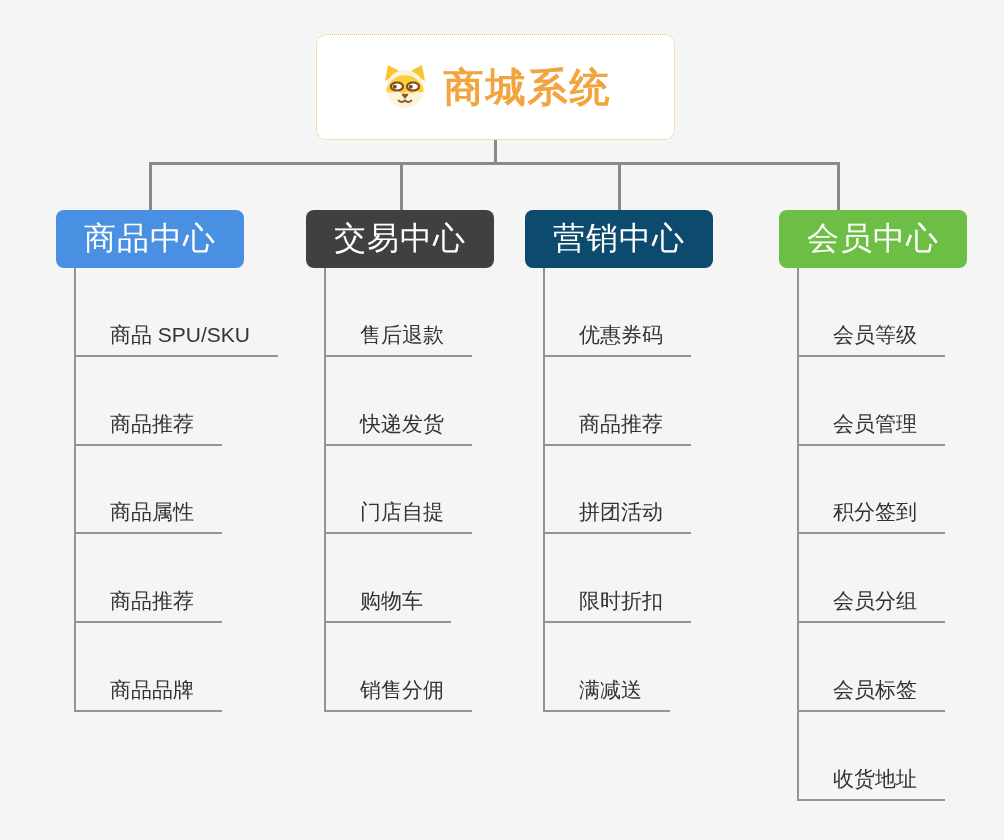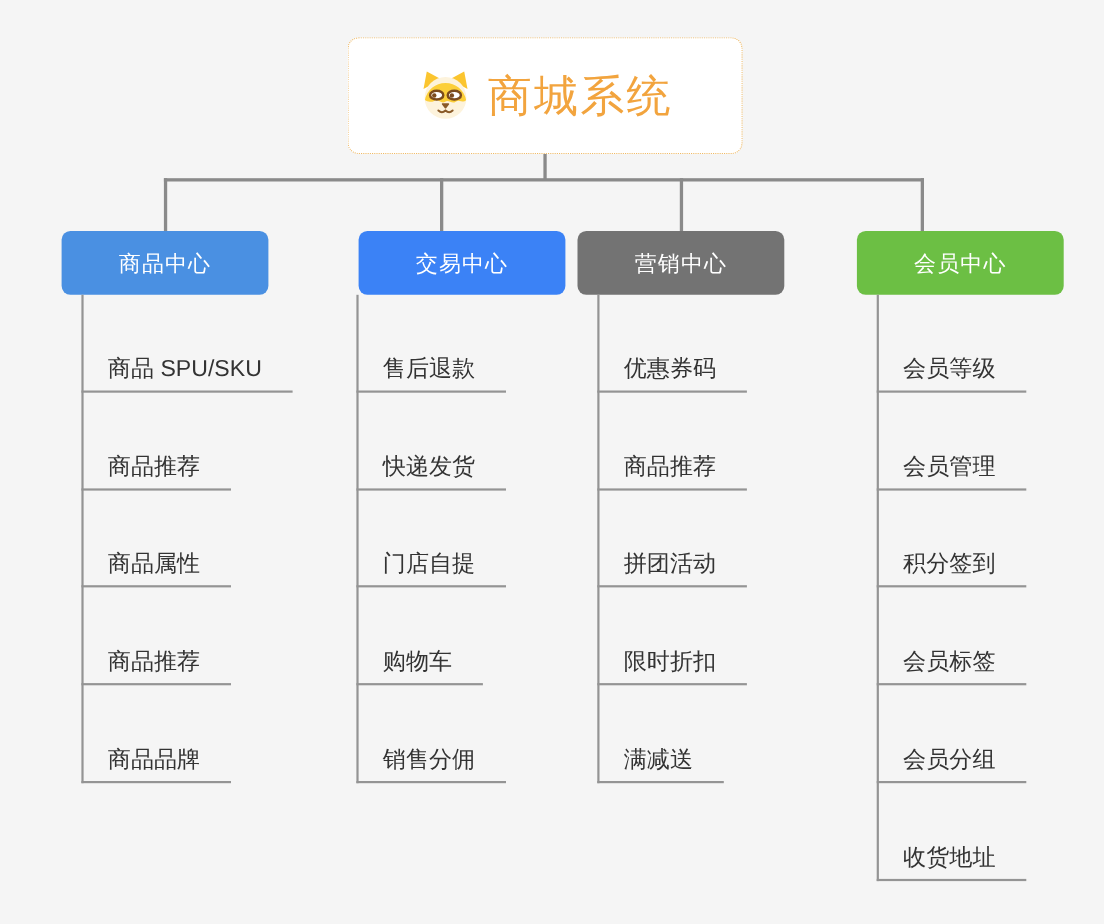--- a/index.html
+++ b/index.html
@@ -6,40 +6,40 @@
   .stage{
     position:relative;width:1004px;height:840px;background:#f5f5f5;
     overflow:hidden;font-family:"Liberation Sans",sans-serif;
   }
   
   .root-node{
     position:absolute;left:316px;top:34px;width:357px;height:104px;
     background:#ffffff;border:1px dotted #efb964;border-radius:10px;
     display:flex;align-items:center;justify-content:center;gap:14px;
   }
-  .root-title{font-size:40px;font-weight:400;letter-spacing:2px;}
+  .root-title{font-size:40px;font-weight:700;letter-spacing:2px;}
   
   .line{position:absolute;background:#8a8a8a;}
   .line.v{width:3px;}
   .line.h{height:3px;}
   
   .col{position:absolute;top:210px;}
   .cat-box{
     width:188px;height:58px;border-radius:8px;color:#ffffff;
-    font-size:20px;letter-spacing:1px;
+    font-size:32px;letter-spacing:1px;
     display:flex;align-items:center;justify-content:center;
   }
   .children{position:relative;margin-left:18px;}
   .children::before{
     content:"";position:absolute;left:0;top:0;bottom:0;width:2px;background:#949494;
   }
   .child{
     height:88.8px;display:flex;align-items:flex-end;
     width:fit-content;box-sizing:border-box;
-    padding:0 28px 6px 24px;border-bottom:2px solid #949494;
+    padding:0 28px 6px 36px;border-bottom:2px solid #949494;
     font-size:21px;color:#333333;white-space:nowrap;
   }
 </style>
 </head>
 <body>
 
 <div class="stage">
 
   <div class="line v" style="left:494px;top:139px;height:24px;"></div>
   <div class="line h" style="left:149px;top:162px;width:691px;"></div>
@@ -73,52 +73,52 @@
     <div class="children">
       <div class="child">商品 SPU/SKU</div>
       <div class="child">商品推荐</div>
       <div class="child">商品属性</div>
       <div class="child">商品推荐</div>
       <div class="child">商品品牌</div>
     </div>
   </div>
 
   <div class="col" style="left:306px;">
-    <div class="cat-box" style="background: #3b82f6; margin-left: 20px;">
+    <div class="cat-box" style="background: #404040;">
       <span>交易中心</span>
     </div>
     <div class="children">
       <div class="child">售后退款</div>
       <div class="child">快递发货</div>
       <div class="child">门店自提</div>
       <div class="child">购物车</div>
       <div class="child">销售分佣</div>
     </div>
   </div>
 
   <div class="col" style="left:525px;">
-    <div class="cat-box" style="background: #737373;">
+    <div class="cat-box" style="background: #0c4a6e;">
       <span>营销中心</span>
     </div>
     <div class="children">
       <div class="child">优惠券码</div>
       <div class="child">商品推荐</div>
       <div class="child">拼团活动</div>
       <div class="child">限时折扣</div>
       <div class="child">满减送</div>
     </div>
   </div>
 
   <div class="col" style="left:779px;">
     <div class="cat-box" style="background: rgb(108, 191, 68);">
       <span>会员中心</span>
     </div>
     <div class="children">
       <div class="child">会员等级</div>
       <div class="child">会员管理</div>
       <div class="child">积分签到</div>
+      <div class="child">会员分组</div>
       <div class="child">会员标签</div>
-      <div class="child">会员分组</div>
       <div class="child">收货地址</div>
     </div>
   </div>
 
 </div>
 
 </body></html>

